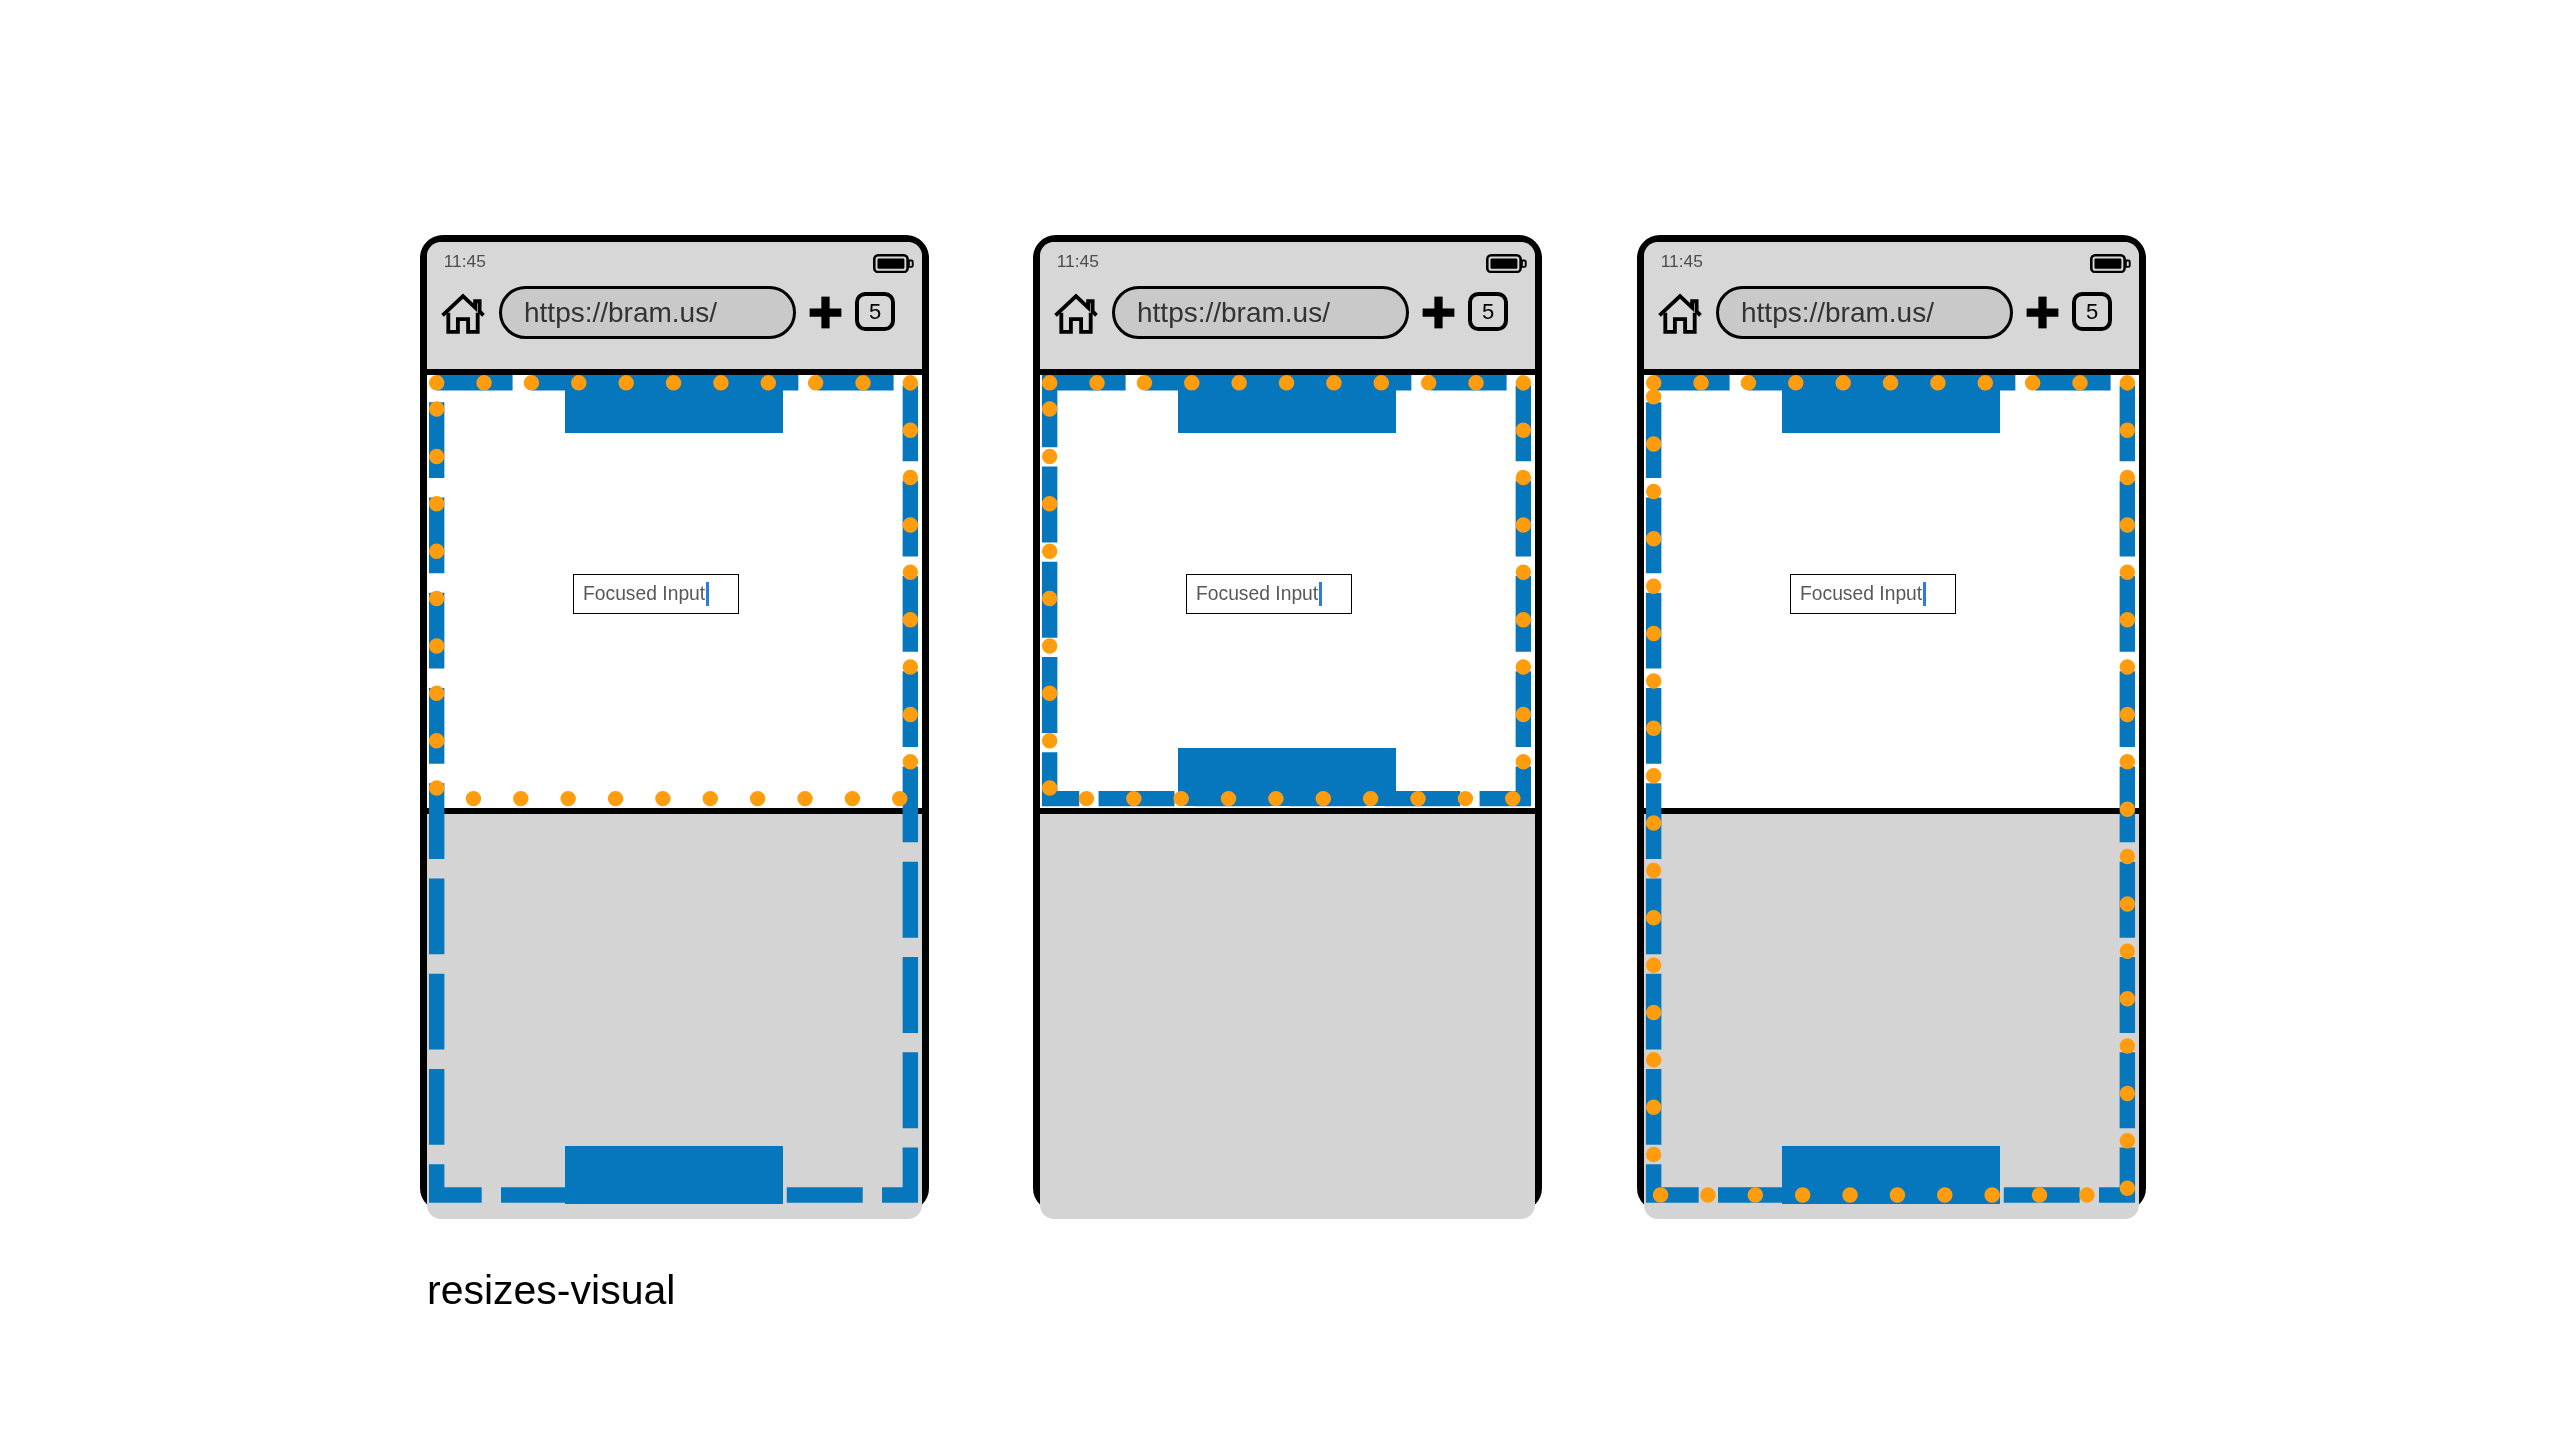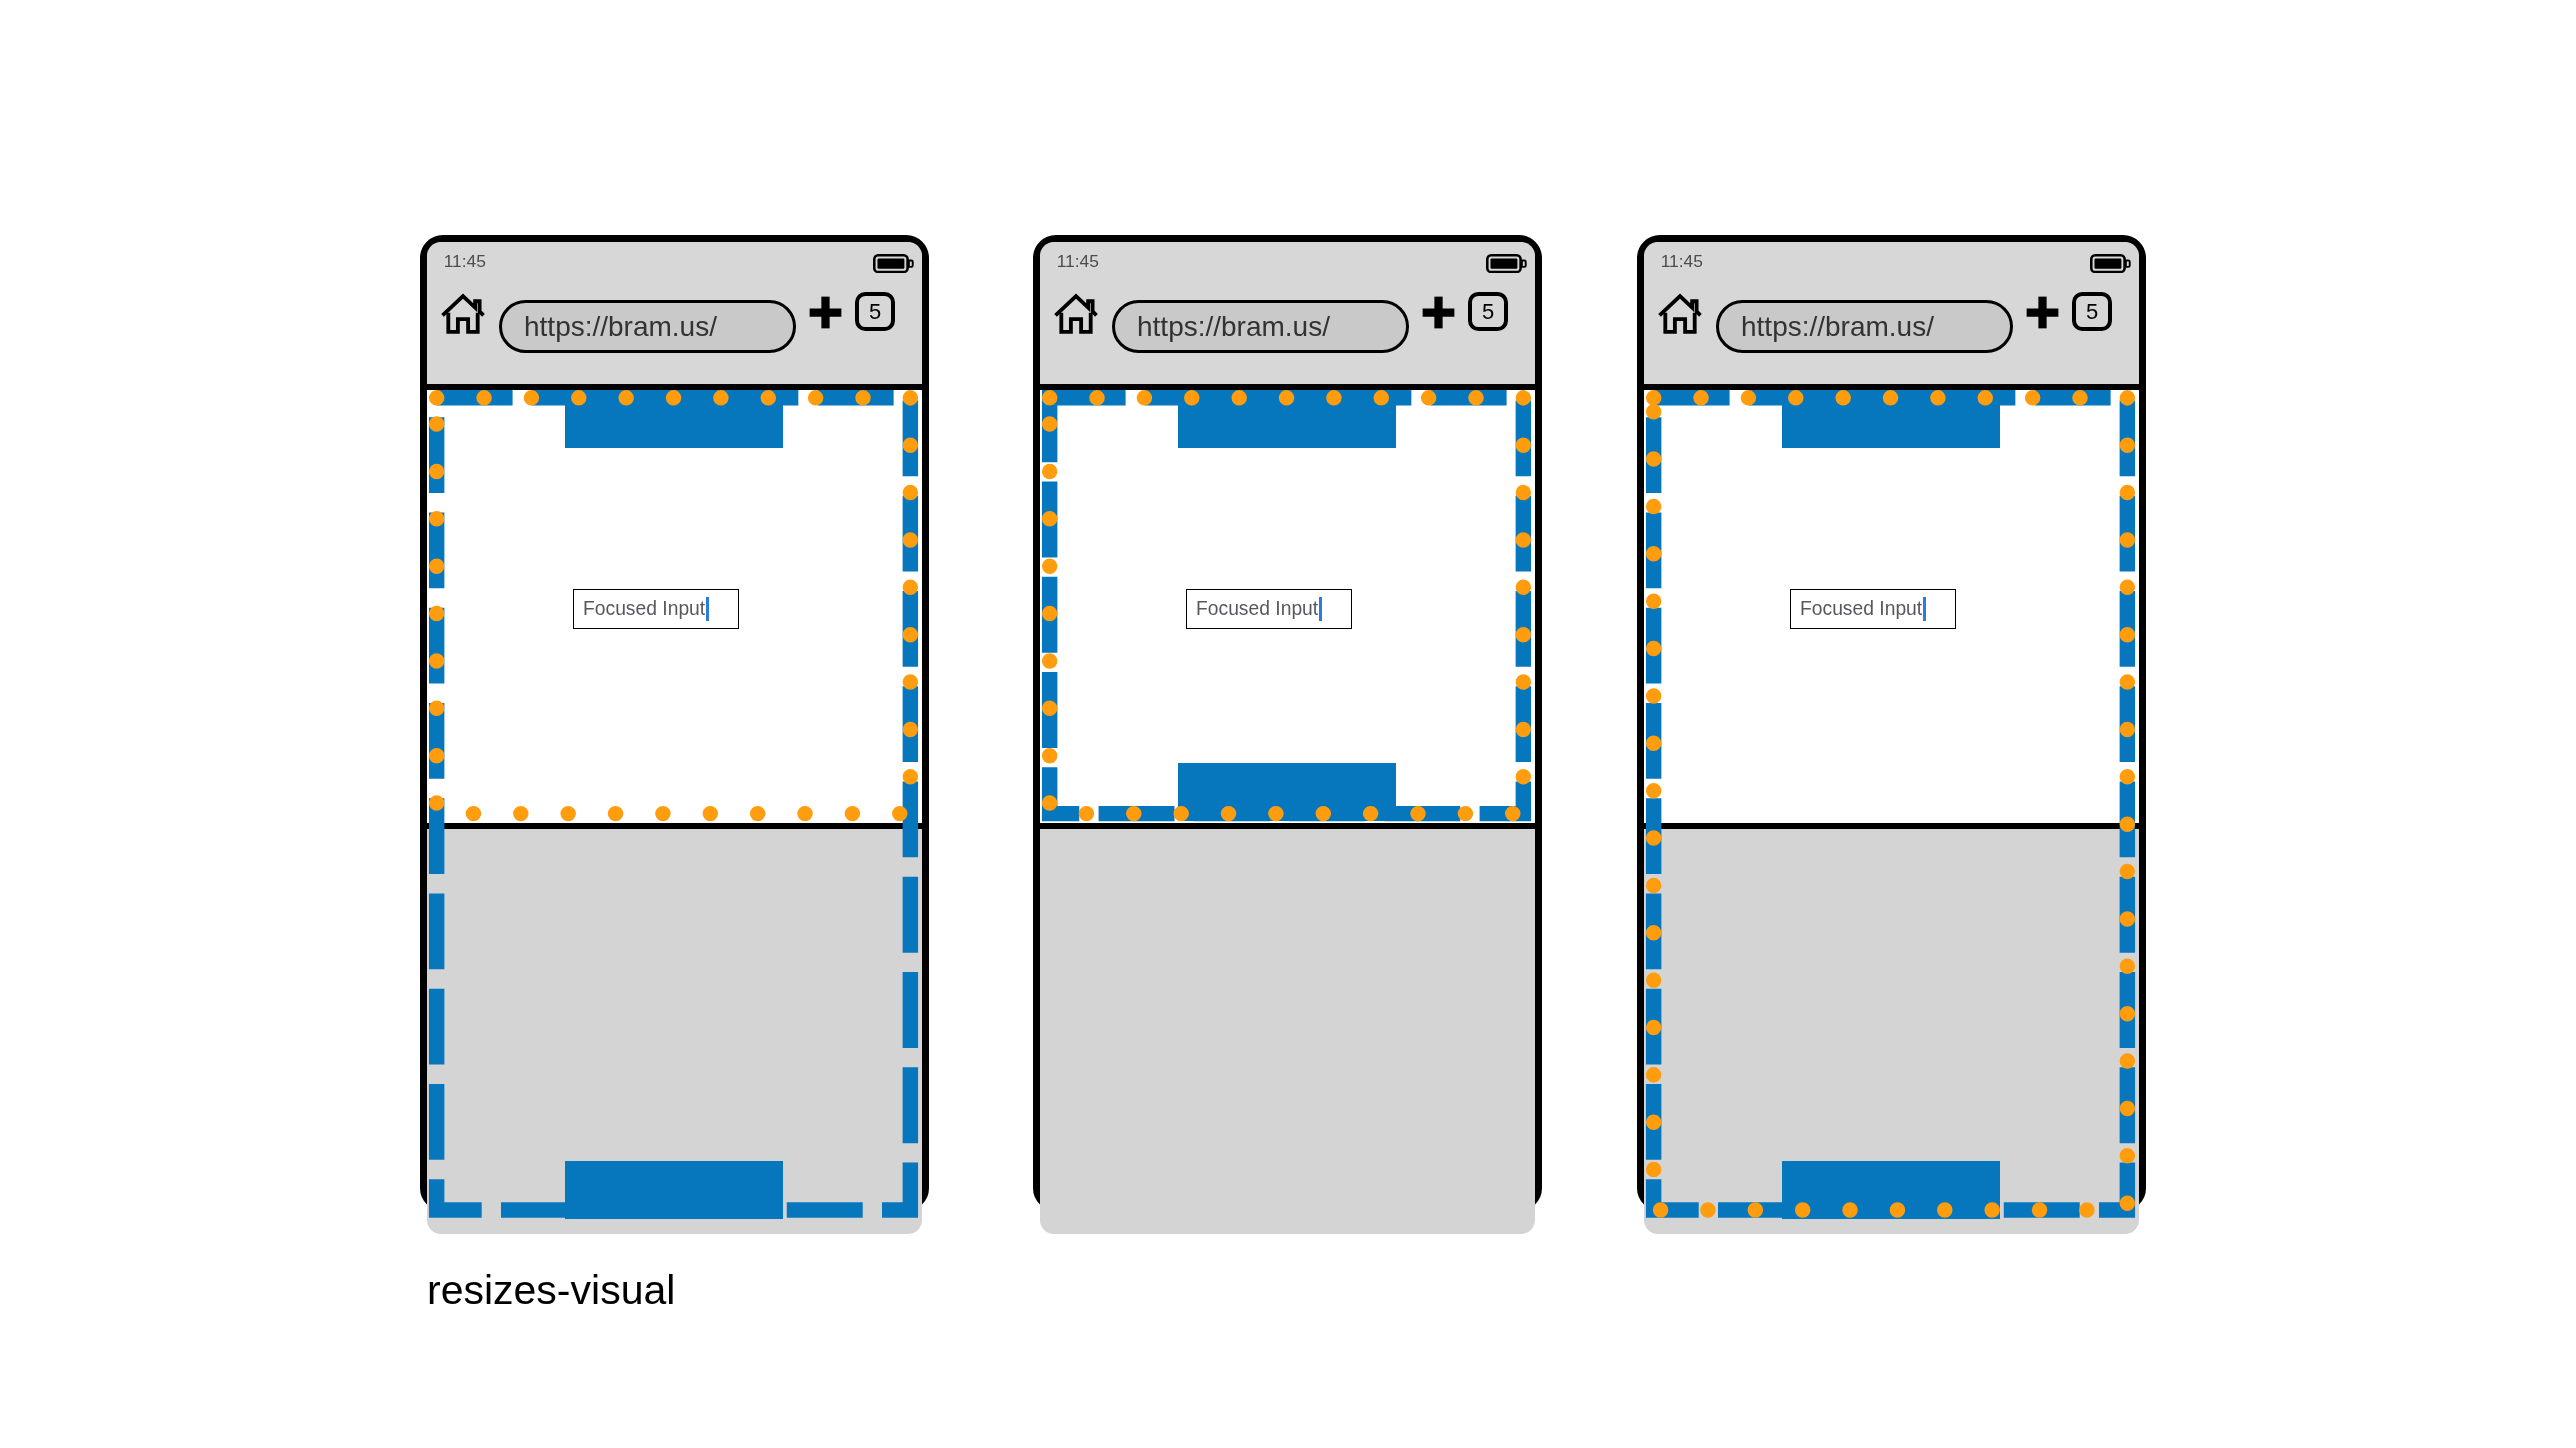--- a/index.html
+++ b/index.html
@@ -12,28 +12,28 @@
   }
   *{margin:0;padding:0;box-sizing:border-box;}
   html,body{width:2576px;height:1449px;background:#ffffff;overflow:hidden;
     font-family:"Liberation Sans", sans-serif;}
   .stage{position:relative;width:2576px;height:1449px;}
 
   .phone{position:absolute;top:235px;width:509px;height:976px;
     border:7.7px solid #000;border-radius:23px;background:#fff;}
   .phone.p0{left:420px;} .phone.p1{left:1033px;} .phone.p2{left:1637px;}
 
-  .chrome{position:relative;height:148px;background:var(--chrome-bg);
+  .chrome{position:relative;height:133px;background:var(--chrome-bg);
     border-bottom:6.4px solid #000;border-radius:14px 14px 0 0;padding-left:16px;}
   .status-time{position:absolute;left:16.7px;top:9px;font-size:17.4px;color:#4d4d4d;}
   .battery{position:absolute;right:7.7px;top:11.6px;}
   .home-btn{position:absolute;left:13px;top:50px;width:46px;height:44px;}
   .url-pill{position:absolute;left:72px;top:44px;width:297px;height:53px;
     background:var(--pill-bg);border:3.9px solid #000;border-radius:28px;
-    display:flex;align-items:center;padding-left:22px;margin-top:14px;}
+    display:flex;align-items:center;padding-left:22px;}
   .url-text{font-size:28px;color:#333;white-space:nowrap;}
   .plus-btn{position:absolute;left:382px;top:54px;width:33px;height:33px;}
   .tab-btn{position:absolute;left:428px;top:50px;width:40px;height:39px;
     border:4.5px solid #000;border-radius:10.3px;display:flex;align-items:center;
     justify-content:center;}
   .tab-count{font-size:22px;color:#000;}
 
   .screen{position:relative;height:844px;background:#fff;overflow:hidden;
     border-radius:0 0 14px 14px;}
   .keyboard{position:absolute;left:0;right:0;top:433px;bottom:0;

